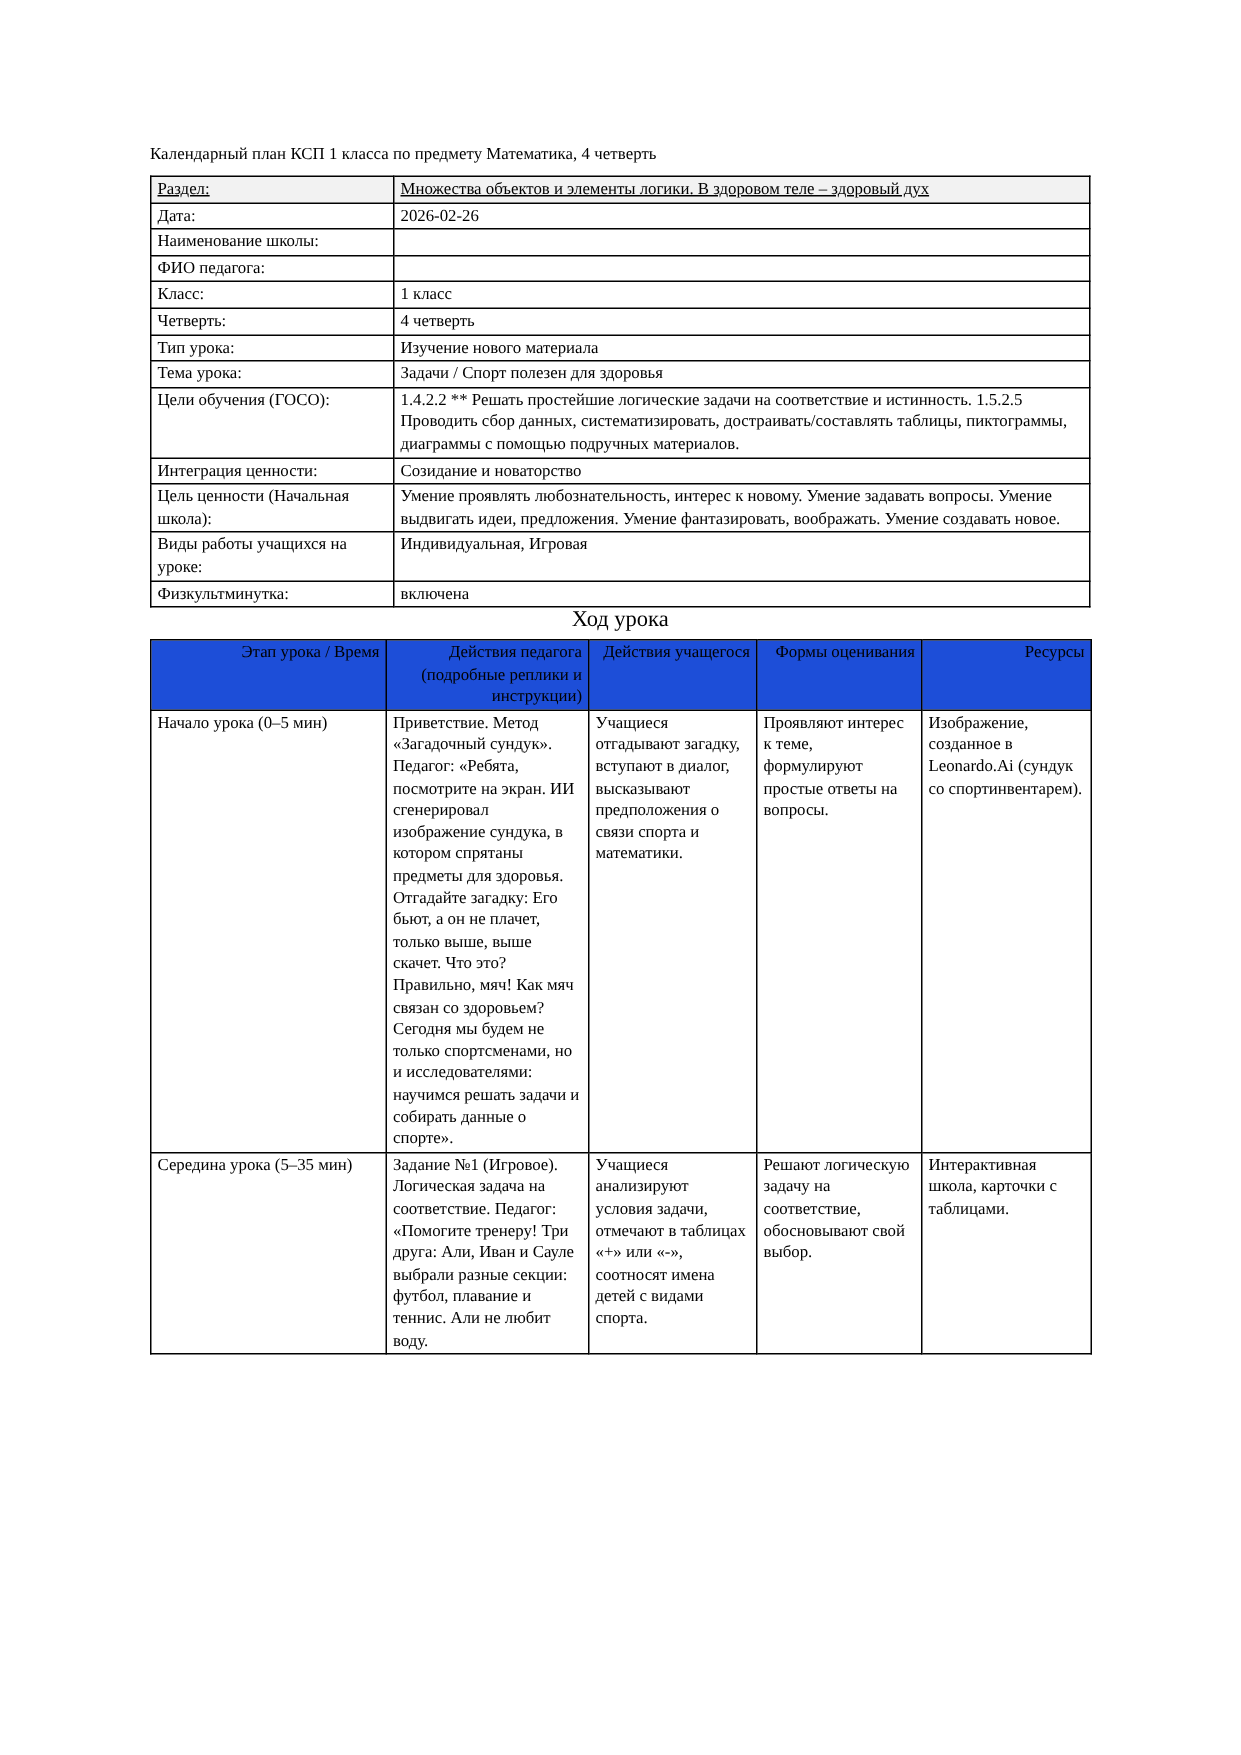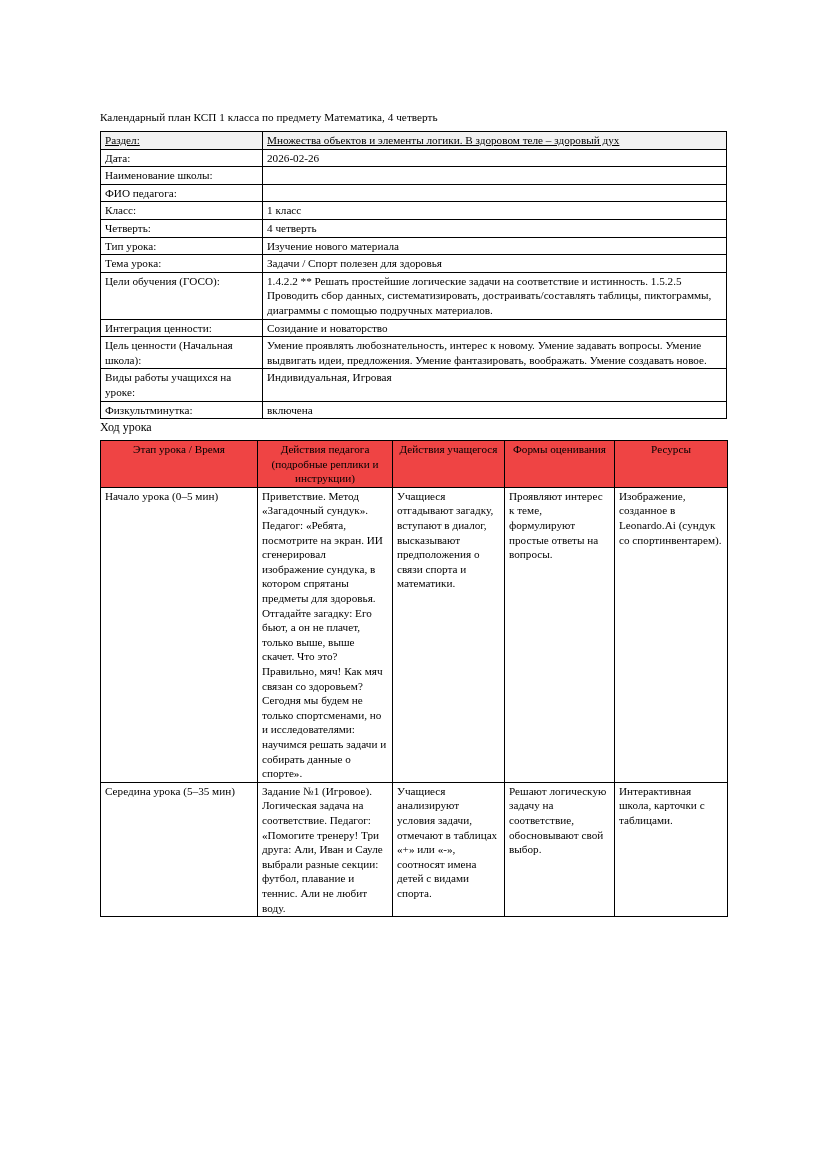--- a/index.html
+++ b/index.html
@@ -14,21 +14,20 @@
     color: #000000;
     overflow: hidden;
   }
   .page {
     position: relative;
     width: 827px;
     height: 1006px;
     box-sizing: border-box;
     padding: 96px 100px 0 100px;
     background: #ffffff;
-    margin-top: 14px;
   }
   .doc-title {
     font-size: 11.2px;
     line-height: 15px;
     margin: 0 0 6px 0;
     letter-spacing: 0.05px;
   }
   table.kv, table.flow {
     border-collapse: collapse;
     width: 627px;
@@ -45,28 +44,29 @@
     hyphens: none;
   }
   table.kv td.label {
     width: 153px;
   }
   table.kv tr.shaded td {
     background: #f2f2f2;
     text-decoration: underline;
   }
   .section-caption {
-    font-size: 12px;
+    font-size: 15px;
     line-height: 15px;
     margin: 1px 0 5px 0;
+    text-align: center;
   }
   table.flow th {
-    background: #ef4444;
+    background: #1d4ed8;
     font-weight: normal;
-    text-align: center;
+    text-align: right;
     vertical-align: top;
   }
   col.c0 { width: 157px; }
   col.c1 { width: 135px; }
   col.c2 { width: 112px; }
   col.c3 { width: 110px; }
   col.c4 { width: 113px; }
   .hdr-cell { min-height: 44px; }
 </style>
 </head>

